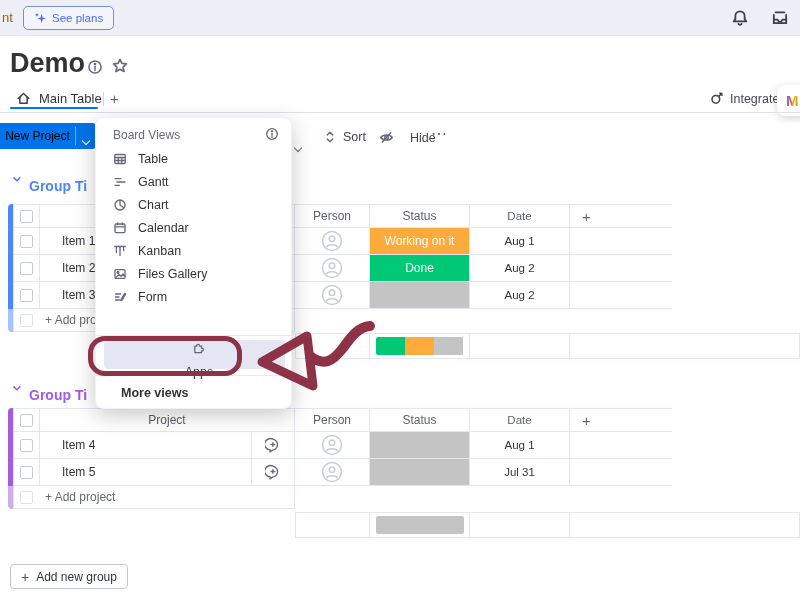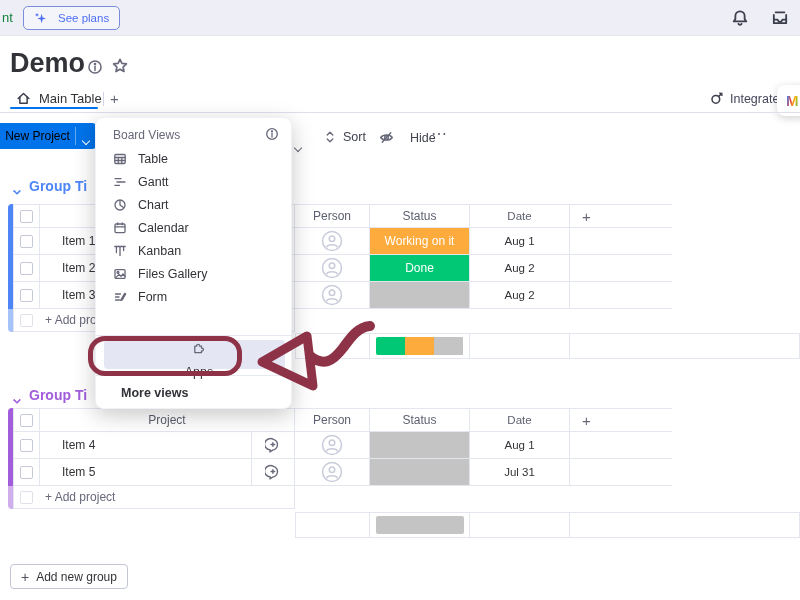--- a/index.html
+++ b/index.html
@@ -1,22 +1,22 @@
 <!DOCTYPE html>
 <html><head>
 <meta charset="utf-8">
 <style>
   * { margin:0; padding:0; box-sizing:border-box; }
   body { background:#fff; }
   .screen{position:relative;width:800px;height:600px;background:#fff;overflow:hidden;
           font-family:"Liberation Sans",sans-serif;color:#323338;}
   
   .topbar{position:absolute;left:0;top:0;width:800px;height:36px;background:#edeef6;border-bottom:1px solid #e3e5ef;}
-  .trunc{position:absolute;left:2px;top:10px;font-size:13px;color:#15803d;}
-  .see-plans{position:absolute;left:23px;top:6px;height:24px;padding:0 10px;display:flex;align-items:center;gap:11px;
+  .trunc{position:absolute;left:2px;top:10px;font-size:13px;color:#a16207;}
+  .see-plans{position:absolute;left:23px;top:6px;height:24px;padding:0 10px;display:flex;align-items:center;gap:5px;
              border:1px solid #7b8cdb;border-radius:5px;font-size:11.5px;background:#f4f5fb;cursor:pointer;}
   .icon-btn{position:absolute;top:9px;width:18px;height:18px;cursor:pointer;}
   
   .page-title{position:absolute;left:10px;top:48px;font-size:27px;font-weight:bold;color:#323338;}
   .t-ico{position:absolute;cursor:pointer;}
   .tab{position:absolute;left:16px;top:91px;display:flex;align-items:center;gap:8px;font-size:13px;cursor:pointer;}
   .tab-underline{position:absolute;left:10px;top:107px;width:88px;height:2px;border-radius:2px;}
   .tab-sep{position:absolute;left:103px;top:92px;width:1px;height:14px;background:#d0d4e4;}
   .tab-plus{position:absolute;left:110px;top:90px;font-size:15px;color:#676879;cursor:pointer;}
   .integrate{position:absolute;left:709px;top:91px;display:flex;align-items:center;gap:6px;font-size:12.5px;color:#44465a;cursor:pointer;}
@@ -30,21 +30,21 @@
   .new-project{position:absolute;left:0;top:123px;width:96px;height:26px;border-radius:0 4px 4px 0;display:flex;
                align-items:center;color:#000000;font-size:12px;cursor:pointer;}
   .np-label{flex:1;text-align:center;}
   .np-sep{width:1px;height:18px;background:rgba(255,255,255,.4);}
   .np-chev{width:20px;display:flex;justify-content:center;}
   .chv{width:6px;height:6px;border-right:1.6px solid;border-bottom:1.6px solid;transform:rotate(45deg);margin-top:-3px;}
   .tool{position:absolute;display:flex;align-items:center;gap:6px;font-size:12.5px;color:#40424e;cursor:pointer;}
   .lone-chev{position:absolute;left:295px;top:133px;color:#676879;cursor:pointer;}
   .more-dots{position:absolute;left:431px;top:124px;font-size:16px;color:#676879;letter-spacing:1px;cursor:pointer;}
   
-  .gtitle{position:absolute;left:14px;display:flex;align-items:flex-end;gap:9px;font-size:14px;font-weight:bold;cursor:pointer;}
+  .gtitle{position:absolute;left:14px;display:flex;align-items:flex-start;gap:9px;font-size:14px;font-weight:bold;cursor:pointer;}
   .gchv{width:6px;height:6px;border-right:2px solid;border-bottom:2px solid;transform:rotate(45deg);border-radius:1px;margin-top:-3px;}
   
   .tbl{position:absolute;left:13px;width:659px;background:#0c4a6e;}
   .row{display:flex;border-bottom:1px solid #e3e6ef;background:#fff;}
   .row.hdr{height:24px;border-top:1px solid #e3e6ef;font-size:12px;color:#5c5f6e;}
   .row.item{height:27px;}
   .c{display:flex;align-items:center;justify-content:center;border-right:1px solid #e3e6ef;height:100%;}
   .c.check{width:27px;border-left:1px solid #e3e6ef;}
   .c.name{width:212px;justify-content:flex-start;padding-left:22px;font-size:12px;}
   .c.projecthd{width:255px;}

